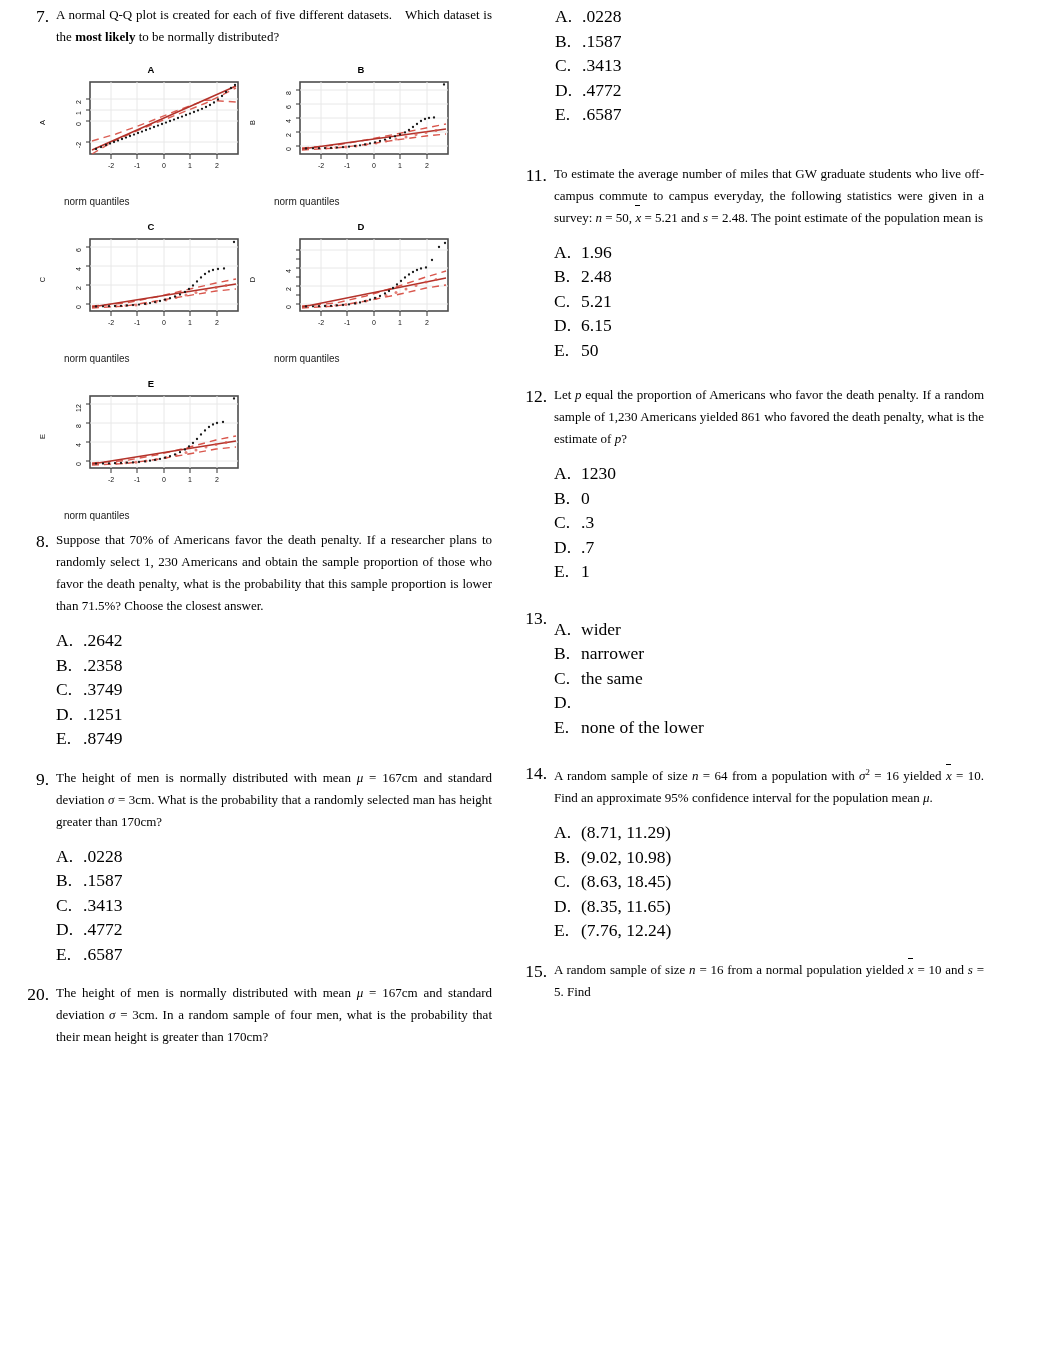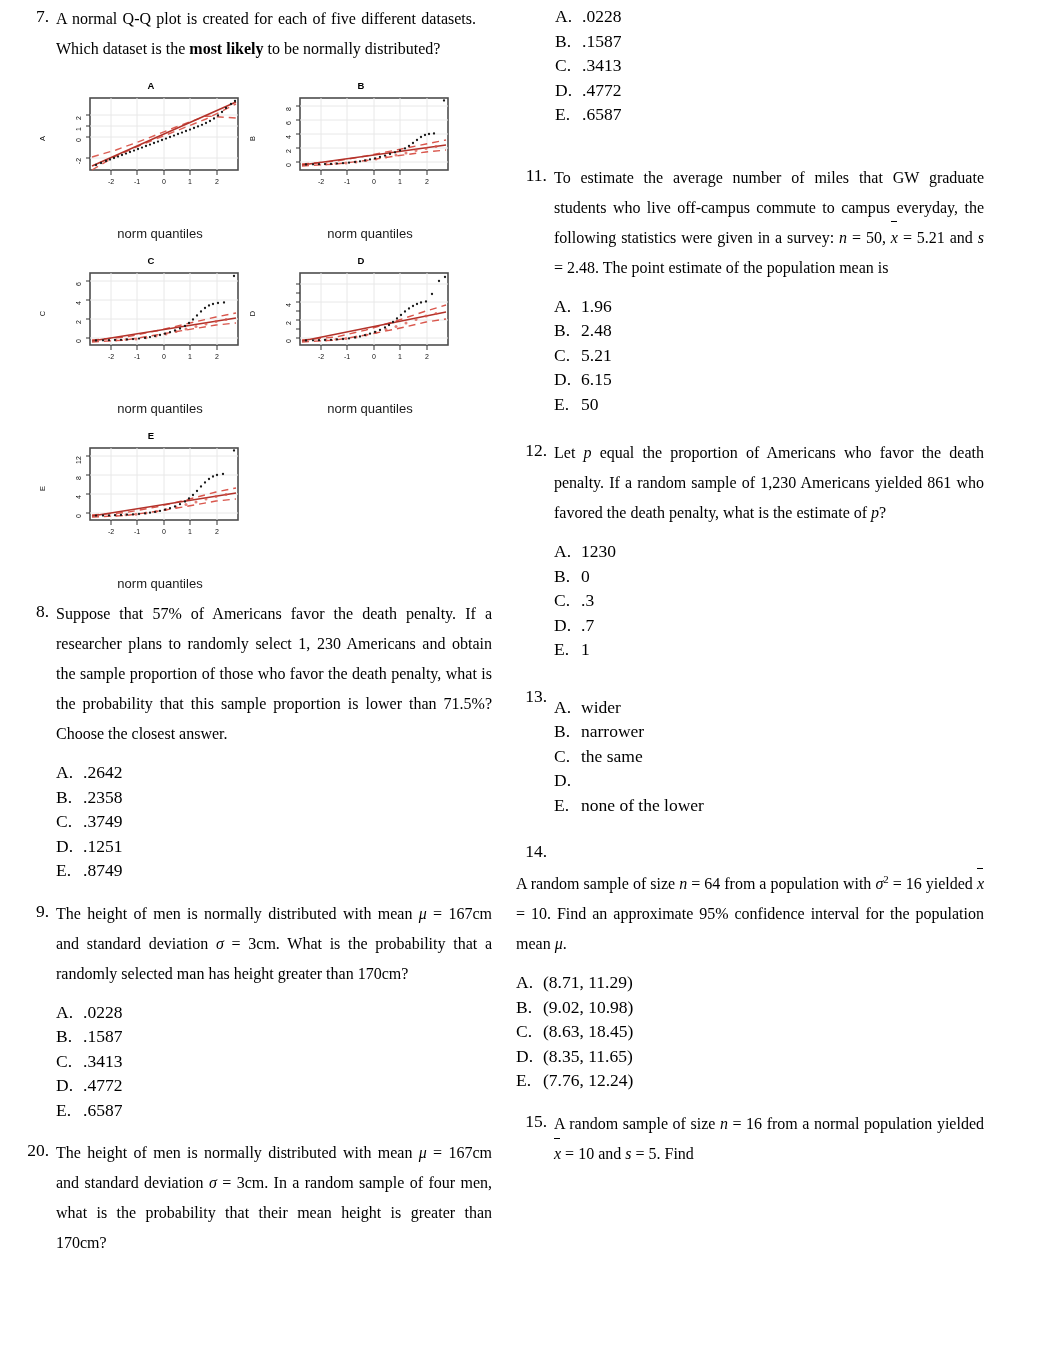--- a/index.html
+++ b/index.html
@@ -42,22 +42,22 @@
     line-height: 25px;
     padding-right: 7px;
     width: 32px;
     box-sizing: border-box;
   }
   .q-body {
     flex: 1 1 auto;
     min-width: 0;
   }
   .q-text {
-    font-size: 16px;
-    line-height: 30px;
+    font-size: 13px;
+    line-height: 22px;
     text-align: justify;
     text-justify: inter-word;
     margin: 0;
     hyphens: manual;
   }
   .choices {
     margin: 11px 0 0 0;
     padding: 0;
     list-style: none;
   }
@@ -102,25 +102,25 @@
   }
   .fig-title {
     text-align: center;
     font-family: "Liberation Sans", sans-serif;
     font-weight: bold;
     font-size: 9.5px;
     letter-spacing: .2px;
     margin-bottom: 3px;
   }
   .fig-caption {
-    text-align: center;
+    text-align: left;
     font-family: "Liberation Sans", sans-serif;
-    font-size: 13px;
+    font-size: 10px;
     color: #1a1a1a;
-    margin-top: 20px;
+    margin-top: 6px;
   }
   .plot-wrap {
     position: relative;
   }
   .ylab {
     position: absolute;
     font-family: "Liberation Sans", sans-serif;
     font-size: 7.5px;
     transform: rotate(-90deg);
     transform-origin: center center;
@@ -624,21 +624,21 @@
               </svg>
               <div class="fig-caption" style="margin-left:18px;">norm quantiles</div>
             </div>
           </div>
         </div>
       </div>
 
       <div class="q" style="margin-top:8px;">
         <div class="q-num">8.</div>
         <div class="q-body">
-          <p class="q-text">Suppose that 57% of Americans favor the death penalty. If a researcher plans to randomly select 1, 230 Americans and obtain the sample proportion of those who favor the death penalty, what is the probability that this sample proportion is lower than 71.5%? Choose the closest answer.</p>
+          <p class="q-text">Suppose that 70% of Americans favor the death penalty. If a researcher plans to randomly select 1, 230 Americans and obtain the sample proportion of those who favor the death penalty, what is the probability that this sample proportion is lower than 71.5%? Choose the closest answer.</p>
           <ul class="choices">
             <li class="choice">
                 <span class="lab">A.</span>
                 <span class="val">.2642</span>
               </li>
             <li class="choice">
                 <span class="lab">B.</span>
                 <span class="val">.2358</span>
               </li>
             <li class="choice">
@@ -797,21 +797,21 @@
                 <span class="lab">D.</span>
               </li>
             <li class="choice">
                 <span class="lab">E.</span>
                 <span class="val">none of the lower</span>
               </li>
           </ul>
         </div>
       </div>
 
-      <div class="q" style="margin-top:22px;flex-direction:column;">
+      <div class="q" style="margin-top:22px;">
         <div class="q-num" style="width:38px;">14.</div>
         <div class="q-body">
           <p class="q-text">A random sample of size <span class="math">n</span> = 64 from a population with <span class="math">σ<sup class="exp">2</sup></span> = 16 yielded <span class="xbar">x</span> = 10. Find an approximate 95% confidence interval for the population mean <span class="math">μ</span>.</p>
           <ul class="choices">
             <li class="choice">
                 <span class="lab">A.</span>
                 <span class="val">(8.71, 11.29)</span>
               </li>
             <li class="choice">
                 <span class="lab">B.</span>

